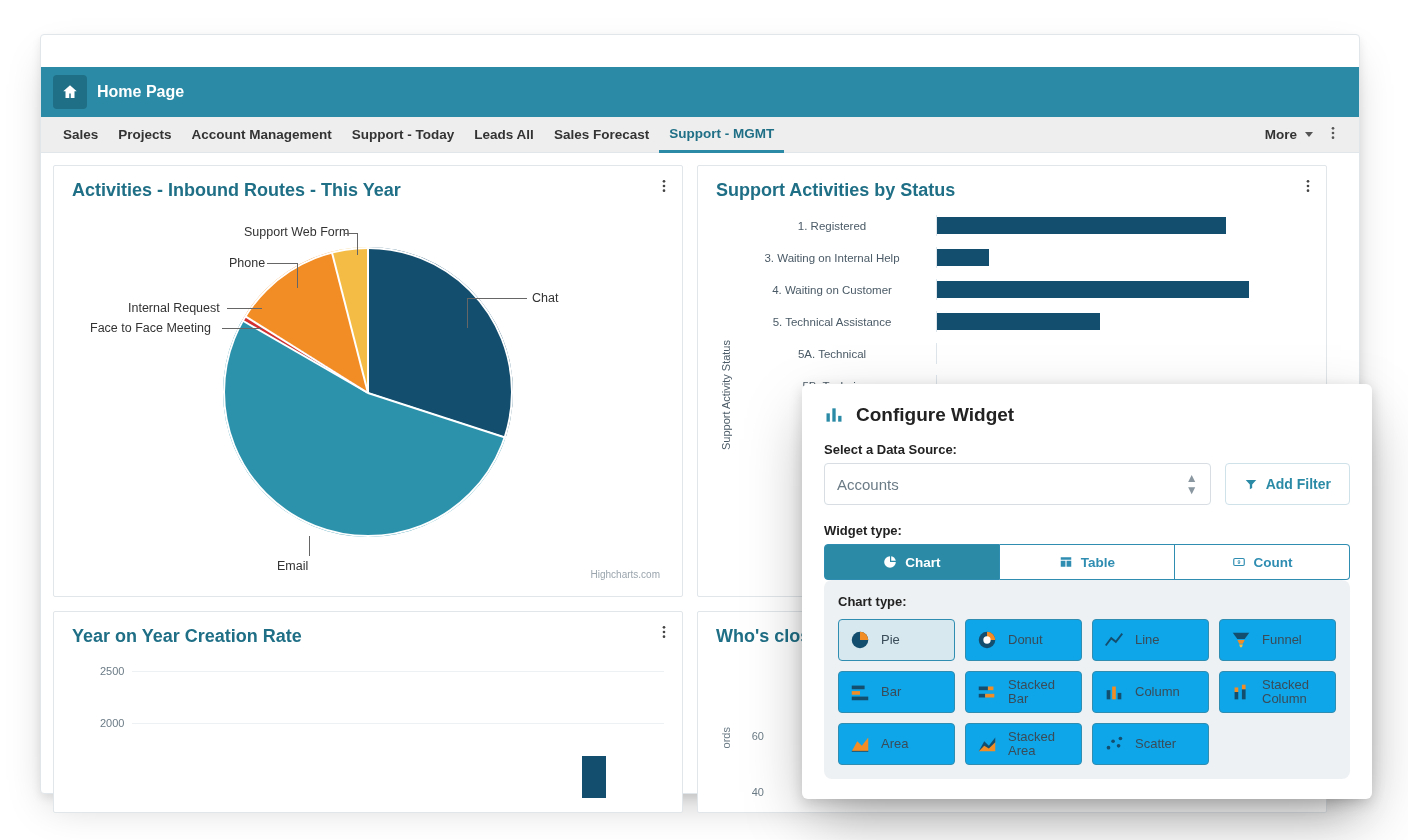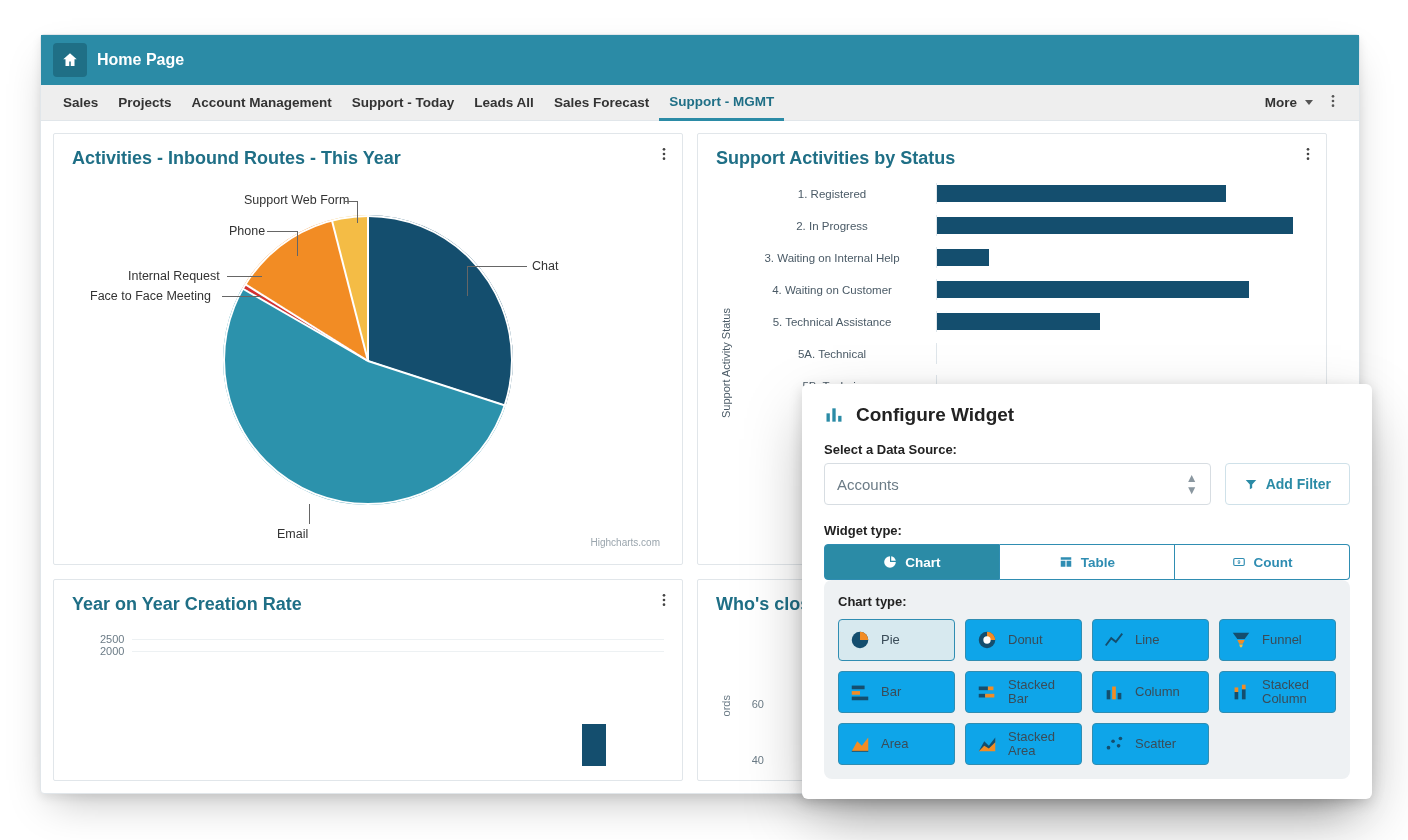--- a/index.html
+++ b/index.html
@@ -14,21 +14,21 @@
     --panel-border:#e1e6ea;
     --bg:#f4f4f4;
     --blue-outline:#2f8db2;
   }
   *{box-sizing:border-box;font-family:"Segoe UI","Helvetica Neue",Arial,sans-serif;}
   body{margin:0;background:#fff;color:var(--text);}
   .app{width:1408px;height:840px;position:relative;overflow:hidden;}
   .shell{position:absolute;left:40px;top:34px;width:1320px;height:760px;border:1px solid var(--panel-border);border-radius:4px;background:#fff;
     box-shadow:0 18px 40px -12px rgba(0,0,0,.25),0 4px 10px rgba(0,0,0,.08);}
   
-  .brandbar{height:50px;background:var(--brand);display:flex;align-items:center;padding:0 12px;color:#fff;}
+  .brandbar{height:50px;background:var(--brand);display:flex;align-items:center;padding:0 12px;color:#fff;margin-top:32px;}
   .home-btn{width:34px;height:34px;border-radius:4px;background:var(--brand-dark);display:flex;align-items:center;justify-content:center;margin-right:10px;}
   .home-btn svg{width:18px;height:18px;fill:#fff;}
   .brand-title{font-weight:700;font-size:16px;}
   
   .tabsrow{height:36px;background:#eeeeee;border-bottom:1px solid var(--panel-border);display:flex;align-items:center;padding:0 12px;color:#333;font-size:13.5px;font-weight:600;}
   .tabsrow .tab{padding:0 10px;height:36px;display:flex;align-items:center;cursor:pointer;color:#333;}
   .tabsrow .tab.active{color:var(--brand-dark);border-bottom:3px solid var(--brand);height:36px;padding-bottom:0;}
   .tabsrow .spacer{flex:1;}
   .tabsrow .more{display:flex;align-items:center;gap:4px;padding:0 6px;cursor:pointer;}
   .tabsrow .kebab{padding:0 6px;color:#555;cursor:pointer;}
@@ -56,21 +56,21 @@
   .credit{position:absolute;right:4px;bottom:2px;font-size:10px;color:#9aa5ad;}
   
   .hbar-area{flex:1;display:flex;position:relative;padding-top:8px;}
   .ylabel{writing-mode:vertical-rl;transform:rotate(180deg);font-size:11px;color:#4a5a66;text-align:center;padding:0 4px;align-self:center;}
   .hbar-rows{flex:1;display:flex;flex-direction:column;gap:11px;padding-top:6px;}
   .hbar-row{display:flex;align-items:center;height:21px;}
   .hbar-cat{width:200px;text-align:center;font-size:11.5px;color:#4a5a66;padding-right:8px;white-space:nowrap;overflow:hidden;text-overflow:ellipsis;}
   .hbar-track{flex:1;position:relative;height:100%;border-left:1px solid #dfe6eb;}
   .hbar-fill{position:absolute;left:0;top:2px;bottom:2px;background:var(--navy);}
   
-  .line-axis{display:flex;flex-direction:column;padding:18px 0 0 28px;font-size:11px;color:#6b7b86;}
+  .line-axis{display:flex;flex-direction:column;gap:40px;padding:18px 0 0 28px;font-size:11px;color:#6b7b86;}
   .tickrow{display:flex;align-items:center;gap:8px;}
   .tickrow .gl{flex:1;height:1px;background:#edf1f3;}
   .singlebar{position:absolute;left:510px;bottom:0;width:24px;height:42px;background:var(--navy);}
   .who-axis{position:absolute;left:0;top:40px;bottom:0;width:54px;display:flex;flex-direction:column;justify-content:space-between;}
   .who-axis div{font-size:11px;color:#6b7b86;text-align:right;padding-right:6px;margin-top:43px;}
   .who-ylab{writing-mode:vertical-rl;transform:rotate(180deg);font-size:11px;color:#6b7b86;position:absolute;left:4px;top:80px;}
   
   .popover{position:absolute;left:802px;top:384px;width:570px;background:#fff;border-radius:6px;
     box-shadow:0 24px 60px -10px rgba(0,0,0,.35),0 4px 14px rgba(0,0,0,.15);padding:20px 22px;z-index:10;}
   .pop-head{display:flex;align-items:center;gap:12px;font-size:19px;font-weight:700;color:#222;margin-bottom:16px;}
@@ -189,26 +189,20 @@
         <div class="hbar-area">
           <div class="ylabel">Support Activity Status</div>
           <div class="hbar-rows" id="hbar-rows">
               <div class="hbar-row">
                 <div class="hbar-cat">1. Registered</div>
                 <div class="hbar-track">
                   <div class="hbar-fill" style="width: 78%;"></div>
                 </div>
               </div>
               <div class="hbar-row">
-                <div class="hbar-cat">2. In Progress</div>
-                <div class="hbar-track">
-                  <div class="hbar-fill" style="width: 96%;"></div>
-                </div>
-              </div>
-              <div class="hbar-row">
                 <div class="hbar-cat">3. Waiting on Internal Help</div>
                 <div class="hbar-track">
                   <div class="hbar-fill" style="width: 14%;"></div>
                 </div>
               </div>
               <div class="hbar-row">
                 <div class="hbar-cat">4. Waiting on Customer</div>
                 <div class="hbar-track">
                   <div class="hbar-fill" style="width: 84%;"></div>
                 </div>

